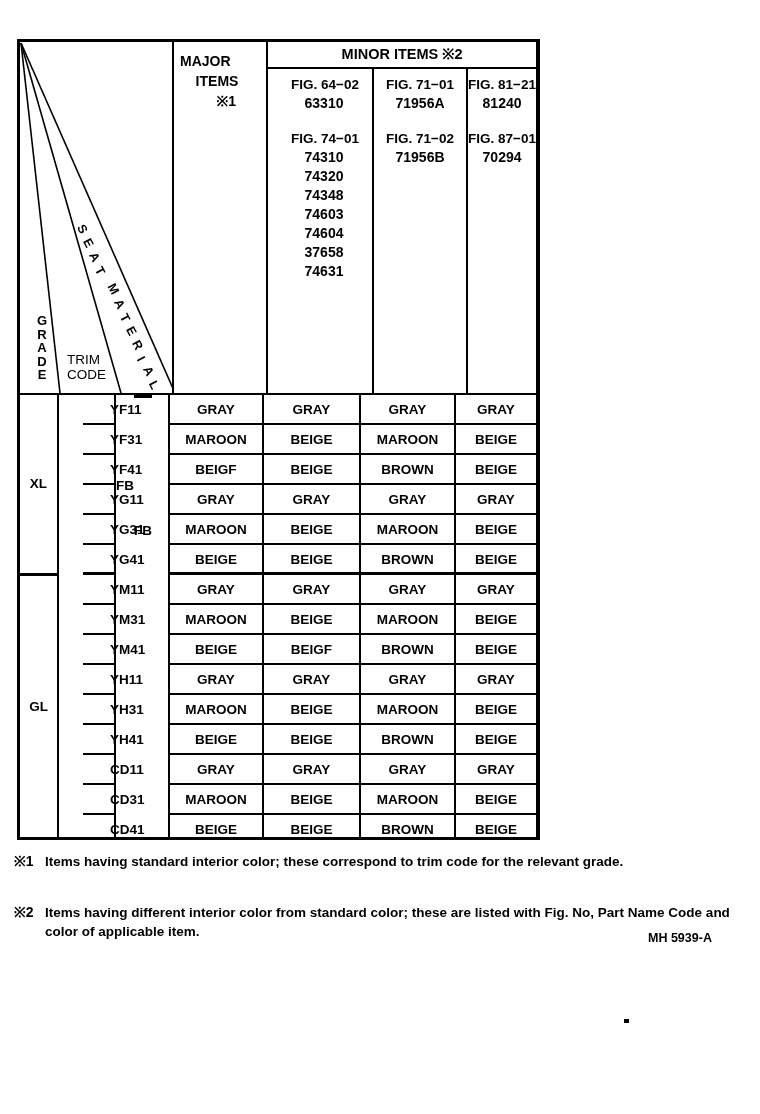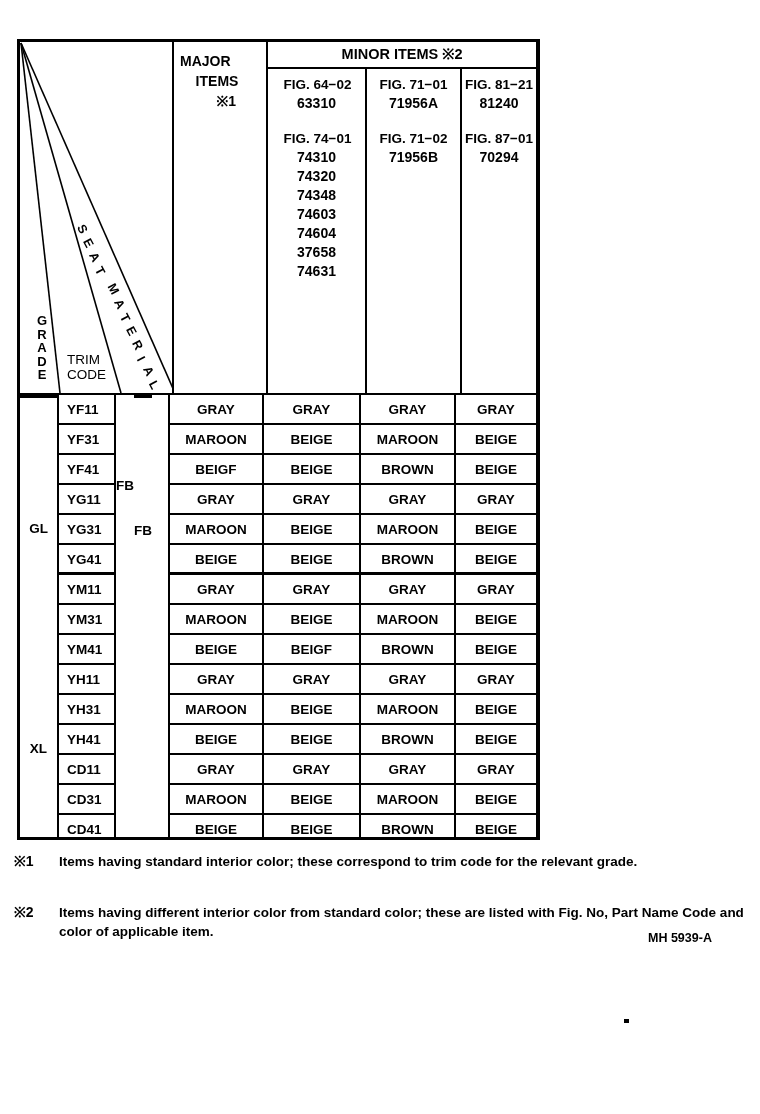--- a/index.html
+++ b/index.html
@@ -114,20 +114,21 @@
     line-height: 25px;
     text-align: center;
     font-size: 14.5px;
     font-weight: bold;
     border-bottom: 2px solid #000;
   }
   .minor-cols {
     position: absolute;
     left: 0; top: 27px; right: 0; bottom: 0;
     display: flex;
+    padding-left: 8px;
   }
   .minor-col {
     box-sizing: border-box;
     border-left: 2px solid #000;
     padding-top: 6px;
   }
   .minor-col:first-child { border-left: none; }
   .mc-1 { width: 97px; }
   .mc-2 { width: 95px; }
   .mc-3 { flex: 1; }
@@ -220,39 +221,40 @@
     border-bottom: 2px solid #000;
     font-size: 13.5px;
     font-weight: bold;
     text-align: center;
     white-space: nowrap;
   }
   .cell.sep-heavy { border-bottom-width: 3px; }
   .cell.last { border-bottom: none; }
   .cell.trim {
     text-align: left;
-    padding-left: 8px;
-    font-size: 13.5px;
+    padding-left: 27px;
+    font-size: 13.5px;
+    margin-left: 24px;
   }
 
   
   .note {
     position: absolute;
     font-size: 13.5px;
     font-weight: bold;
     line-height: 19px;
   }
   .note .mark {
     position: absolute;
     left: 0; top: 0;
     font-size: 14px;
     font-weight: bold;
   }
   .note .body {
-    margin-left: 45px;
+    margin-left: 31px;
     display: block;
   }
   #note-1 { left: 14px; top: 852px; width: 730px; }
   #note-2 { left: 14px; top: 903px; width: 730px; }
 
   #doc-code {
     position: absolute;
     left: 648px;
     top: 931px;
     font-size: 12.5px;
@@ -354,22 +356,22 @@
           <div class="part-line">70294</div>
         </div>
 
       </div>
     </div>
   </div>
 
   <div class="data-grid">
 
     <div class="col-grade">
+      <div class="grade-group gg-1">XL</div>
       <div class="grade-group gg-2">GL</div>
-      <div class="grade-group gg-1">XL</div>
     </div>
 
     <div class="col-trim">
       <div class="cell trim">YF11</div>
       <div class="cell trim">YF31</div>
       <div class="cell trim">YF41</div>
       <div class="cell trim">YG11</div>
       <div class="cell trim">YG31</div>
       <div class="cell trim sep-heavy">YG41</div>
       <div class="cell trim">YM11</div>

